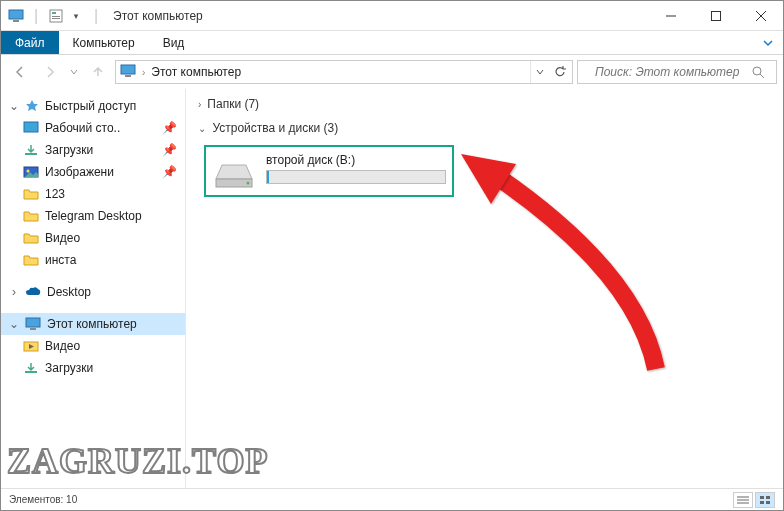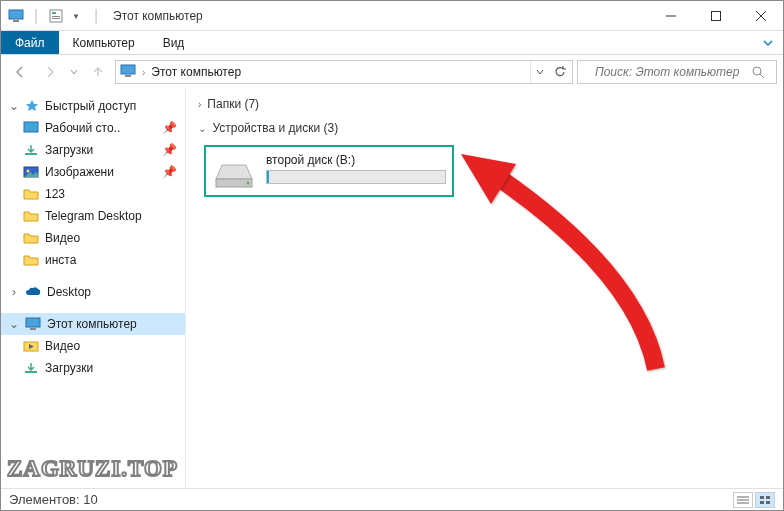--- a/index.html
+++ b/index.html
@@ -49,26 +49,26 @@
 .drive { width: 250px; display: flex; gap: 10px; padding: 6px; }
 .drive.highlighted { border: 2px solid #17a589; }
 .drive-icon { width: 44px; height: 36px; display: flex; align-items: flex-end; justify-content: center; position: relative; }
 .drive-body { flex: 1; }
 .drive-name { font-size: 12px; color: #222; margin-bottom: 3px; }
 .drive-bar { height: 14px; border: 1px solid #bcbcbc; background: #e8e8e8; position: relative; margin-bottom: 3px; }
 .drive-bar-fill { height: 100%; background: #26a0da; }
 .drive-info { font-size: 11px; color: #6a6a6a; }
 
 
-.statusbar { position: absolute; bottom: 0; left: 0; right: 0; height: 22px; border-top: 1px solid #e0e0e0; display: flex; align-items: center; padding: 0 8px; font-size: 13px; color: #444; background: #fff; }
+.statusbar { position: absolute; bottom: 0; left: 0; right: 0; height: 22px; border-top: 1px solid #e0e0e0; display: flex; align-items: center; padding: 0 8px; font-size: 10px; color: #444; background: #fff; }
 .statusbar .viewbtns { margin-left: auto; display: flex; gap: 2px; }
 .viewbtn { width: 20px; height: 16px; border: 1px solid #ccc; display: flex; align-items: center; justify-content: center; }
 
 
-.watermark { position: absolute; left: 6px; bottom: 28px; font-family: "Comic Sans MS", cursive; font-size: 23px; font-weight: bold; color: rgba(255,255,255,0.5); -webkit-text-stroke: 2px #808080; letter-spacing: 1px; pointer-events: none; }
+.watermark { position: absolute; left: 6px; bottom: 28px; font-family: "Comic Sans MS", cursive; font-size: 36px; font-weight: bold; color: rgba(255,255,255,0.5); -webkit-text-stroke: 2px #808080; letter-spacing: 1px; pointer-events: none; }
 
 
 .arrow-overlay { position: absolute; pointer-events: none; }
 
 svg { display: block; }
 </style>
 </head>
 <body>
 
 <div class="titlebar">

